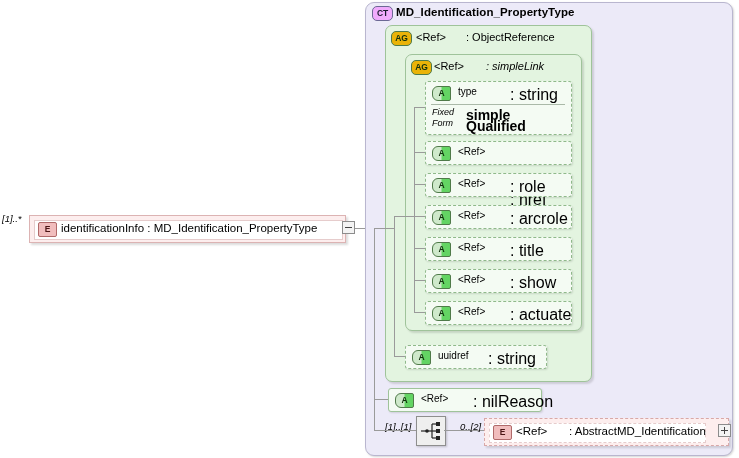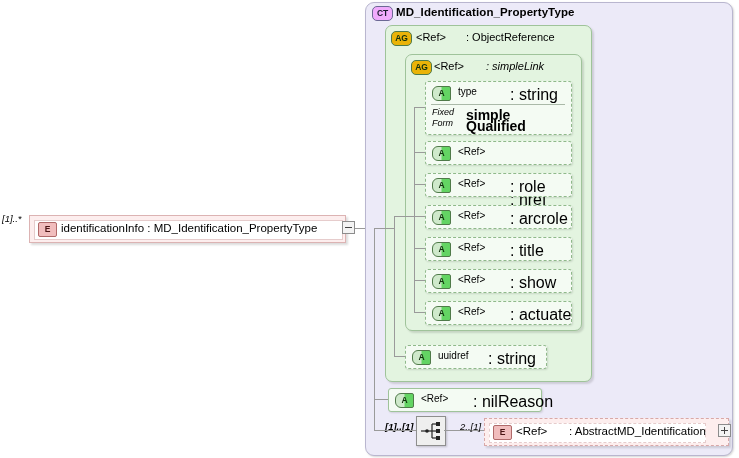--- a/index.html
+++ b/index.html
@@ -258,40 +258,40 @@
   <div class="attr-name" style="left:32px; top:4px;">uuidref</div>
   <div class="attr-type" style="left:82px; top:4px;">: string</div>
 </div>
 
 <div class="attr-box solid" style="left:388px; top:388px; width:152px; height:22px;">
   <div class="badge badge-a" style="left:6px; top:4px;">A</div>
   <div class="attr-name" style="left:32px; top:4px;">&lt;Ref&gt;</div>
   <div class="attr-type" style="left:84px; top:4px;">: nilReason</div>
 </div>
 
-<div class="card" style="left:385px; top:421px;font-weight:bold;">[1]..[1]</div>
+<div class="card" style="left:385px; top:421px;">[1]..[1]</div>
 
 <div class="seq-icon" style="left:416px; top:416px; width:28px; height:28px;">
   <svg width="28" height="28" viewBox="0 0 28 28">
     <line x1="4" y1="14" x2="9" y2="14" stroke="#222" stroke-width="1.2"></line>
     <circle cx="10" cy="14" r="1.8" fill="#222"></circle>
     <line x1="11" y1="14" x2="15" y2="14" stroke="#222" stroke-width="1.2"></line>
     <line x1="15" y1="7" x2="15" y2="21" stroke="#222" stroke-width="1.2"></line>
     <line x1="15" y1="7" x2="19" y2="7" stroke="#222" stroke-width="1.2"></line>
     <line x1="15" y1="14" x2="19" y2="14" stroke="#222" stroke-width="1.2"></line>
     <line x1="15" y1="21" x2="19" y2="21" stroke="#222" stroke-width="1.2"></line>
     <rect x="19" y="5" width="4" height="4" fill="#222"></rect>
     <rect x="19" y="12" width="4" height="4" fill="#222"></rect>
     <rect x="19" y="19" width="4" height="4" fill="#222"></rect>
   </svg>
 </div>
 
 <div class="line-h" style="left:444px; top:430px; width:40px;"></div>
 
-<div class="card" style="left:460px; top:421px;">2..[1]</div>
+<div class="card" style="left:460px; top:421px;">0..[2]</div>
 
 <div class="elem-box dashed" style="left:484px; top:418px; width:243px; height:26px;">
   <div class="elem-inner" style="left:4px; top:4px; width:215px; height:18px; border-style:dashed;"></div>
   <div class="badge badge-e" style="left:8px; top:6px;">E</div>
   <div class="elem-label" style="left:31px; top:6px;">&lt;Ref&gt;</div>
   <div class="elem-label" style="left:84px; top:6px;">: AbstractMD_Identification</div>
 </div>
 
 <div class="toggle plus" style="left:718px; top:424px;"></div>
 

